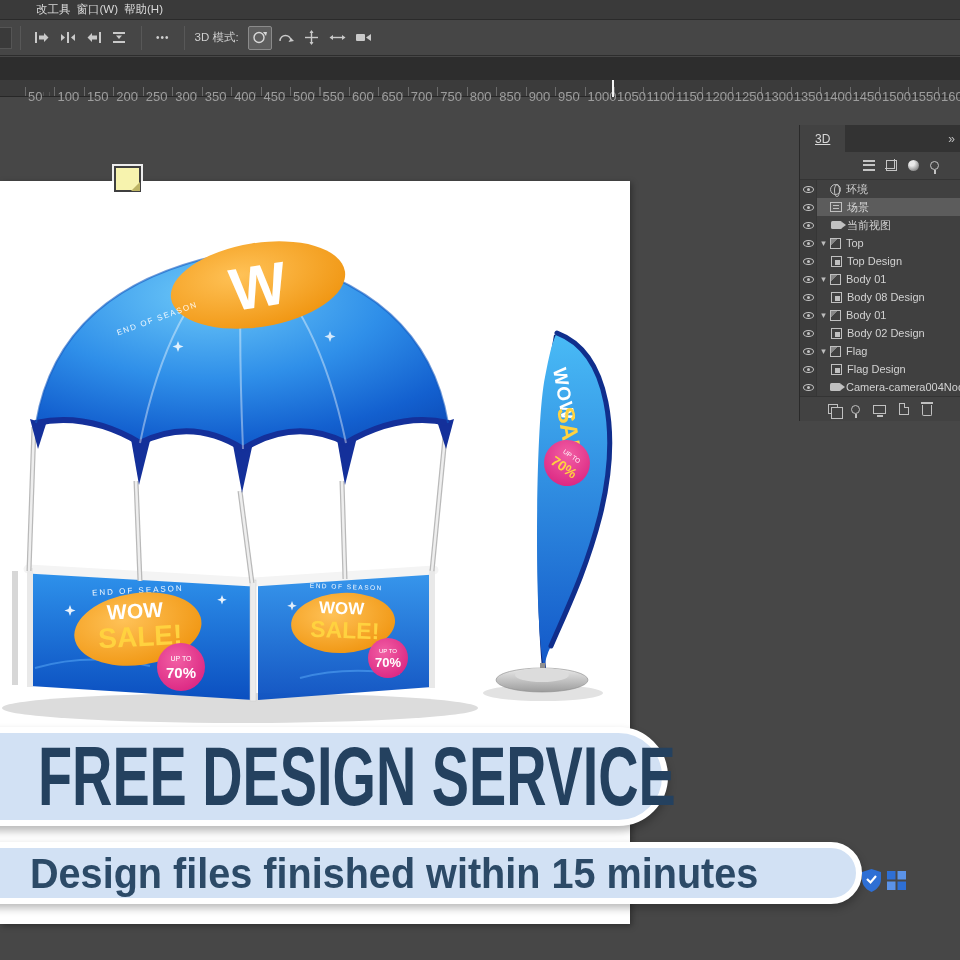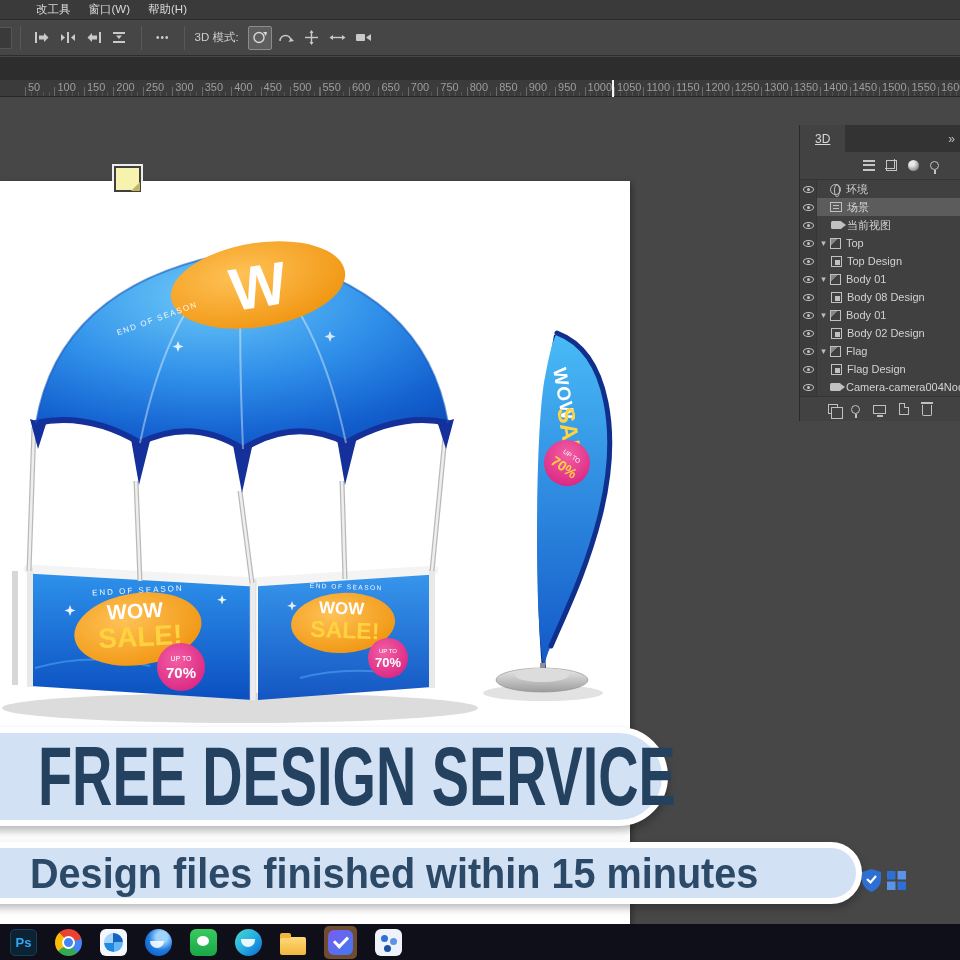--- a/index.html
+++ b/index.html
@@ -2,21 +2,21 @@
 <html><head>
 <meta charset="utf-8">
 <style>
   * { margin:0; padding:0; box-sizing:border-box; }
   html,body { background:#222; }
   #screen{ position:relative; width:960px; height:960px; overflow:hidden;
     background:#474747; font-family:"Liberation Sans",sans-serif; }
 
   
   .menubar{ position:absolute; top:0; left:0; right:0; height:20px; background:#3a3a3a;
-    border-bottom:1px solid #2a2a2a; display:flex; align-items:center; gap:18px;
+    border-bottom:1px solid #2a2a2a; display:flex; align-items:center; gap:6px;
     padding-left:36px; font-size:11.5px; color:#d8d8d8; z-index:4; }
   .menubar span{ cursor:default; }
 
   
   .optionsbar{ position:absolute; top:20px; left:0; right:0; height:36px; background:#464646;
     border-bottom:1px solid #2d2d2d; display:flex; align-items:center; color:#c8c8c8; z-index:4; }
   .ob-tool{ width:18px; height:22px; background:#3a3a3a; border:1px solid #555; margin-left:-6px; }
   .ob-ic{ width:24px; height:22px; display:flex; align-items:center; justify-content:center; margin:0 1px; }
   .vsep{ width:1px; height:24px; background:#585858; margin:0 8px; }
   .ob-more{ font-size:10px; letter-spacing:1px; padding:0 6px; color:#cfcfcf; }
@@ -28,21 +28,21 @@
   
   .docstrip{ position:absolute; top:57px; left:0; right:0; height:23px; background:#2d2d2d; z-index:3; }
   .ruler{ position:absolute; top:80px; left:0; right:0; height:17px; background-color:#3b3b3b;
     border-bottom:1px solid #272727; z-index:3;
     background-image:
       repeating-linear-gradient(to right,#6a6a6a 0 1px,transparent 1px 29.45px),
       repeating-linear-gradient(to right,#535353 0 1px,transparent 1px 5.89px);
     background-size:100% 9px,100% 4px;
     background-position:left 25px bottom 0, left 25px bottom 0;
     background-repeat:no-repeat,no-repeat; }
-  .tick-label{ position:absolute; top:1px; font-size:11px; color:#9d9d9d; transform:translateX(3px); }
+  .tick-label{ position:absolute; top:9px; font-size:13px; color:#9d9d9d; transform:translateX(3px); }
   .ruler-marker{ position:absolute; left:612px; top:0; width:2px; height:17px; background:#f5f5f5; }
 
   
   .doc{ position:absolute; top:181px; left:0; width:630px; height:743px; background:#ffffff;
     box-shadow:2px 2px 6px rgba(0,0,0,.35); z-index:1; }
   .note{ position:absolute; left:114px; top:166px; width:27px; height:26px; background:#f7f3ae;
     border:2px solid #3f3f3f; box-shadow:0 0 0 2px rgba(255,255,255,.9); z-index:3; }
   .note::after{ content:""; position:absolute; right:-1px; bottom:-1px; width:0; height:0;
     border-style:solid; border-width:0 0 9px 9px; border-color:transparent transparent #bdb464 transparent; }
 
@@ -476,27 +476,14 @@
       <path d="M5,10 8.5,13.5 14,7" stroke="#ffffff" stroke-width="2.2" fill="none"></path>
     </svg>
     <svg width="19" height="19">
       <rect width="8.5" height="8.5" fill="#2e6fd4"></rect>
         <rect x="10.5" width="8.5" height="8.5" fill="#5b93e8"></rect>
       <rect y="10.5" width="8.5" height="8.5" fill="#5b93e8"></rect>
         <rect x="10.5" y="10.5" width="8.5" height="8.5" fill="#2e6fd4"></rect>
     </svg>
   </div>
 
-  <div class="taskbar">
-    <span class="tb tb-ps">Ps</span>
-    <span class="tb tb-chrome"></span>
-    <span class="tb tb-pin"></span>
-    <span class="tb tb-swirl"></span>
-    <span class="tb tb-green"></span>
-    <span class="tb tb-edge"></span>
-    <span class="tb tb-folder"></span>
-    <span class="vwrap">
-      <span class="tb-vapp"></span>
-    </span>
-    <span class="tb tb-dots"></span>
-  </div>
 
 </div>
 
 </body></html>

